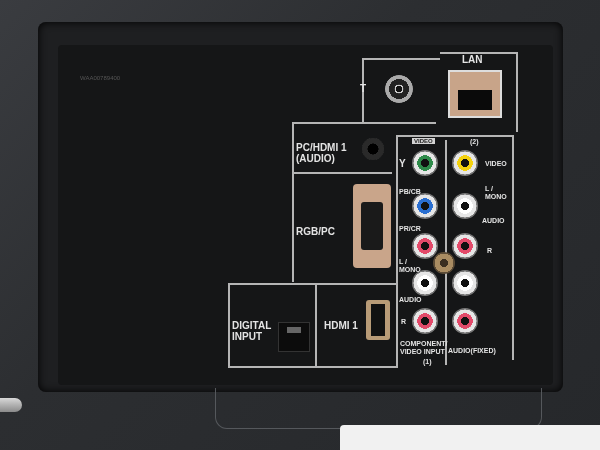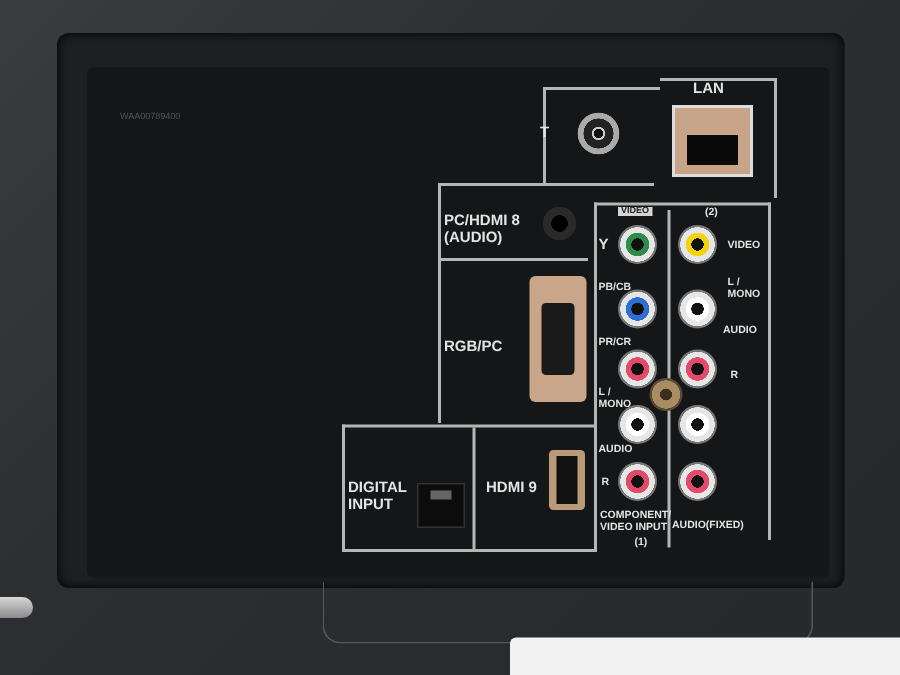--- a/index.html
+++ b/index.html
@@ -58,36 +58,36 @@
 <div class="abs line" style="left:445px;top:140px;width:2px;height:225px;"></div>
 
 <div class="abs label" style="left:360px;top:83px;">T</div>
 <div class="abs coax" style="left:385px;top:75px;"></div>
 
 <div class="abs label" style="left:462px;top:54px;">LAN</div>
 <div class="abs lan" style="left:448px;top:70px;">
     <div class="abs lan-hole"></div>
   </div>
 
-<div class="abs label" style="left:296px;top:142px;">PC/HDMI 8
+<div class="abs label" style="left:296px;top:142px;">PC/HDMI 1
 (AUDIO)</div>
 <div class="abs jack" style="left:362px;top:138px;"></div>
 
 <div class="abs label" style="left:296px;top:226px;">RGB/PC</div>
 <div class="abs vga" style="left:353px;top:184px;">
     <div class="abs vga-in"></div>
   </div>
 
 <div class="abs label" style="left:232px;top:320px;">DIGITAL
 INPUT</div>
 <div class="abs optical" style="left:278px;top:322px;">
     <div class="abs optical-in"></div>
   </div>
 
-<div class="abs label" style="left:324px;top:320px;">HDMI 9</div>
+<div class="abs label" style="left:324px;top:320px;">HDMI 1</div>
 <div class="abs hdmi" style="left:366px;top:300px;">
     <div class="abs hdmi-in"></div>
   </div>
 
 <div class="abs tag" style="left:412px;top:138px;">VIDEO</div>
 <div class="abs label" style="left:399px;top:158px;">Y</div>
 <div class="abs rca" style="--c:#2e8b4a;left:412px;top:150px;"></div>
 <div class="abs label small" style="left:399px;top:188px;">PB/CB</div>
 <div class="abs rca" style="--c:#2a6fd1;left:412px;top:193px;"></div>
 <div class="abs label small" style="left:399px;top:225px;">PR/CR</div>

